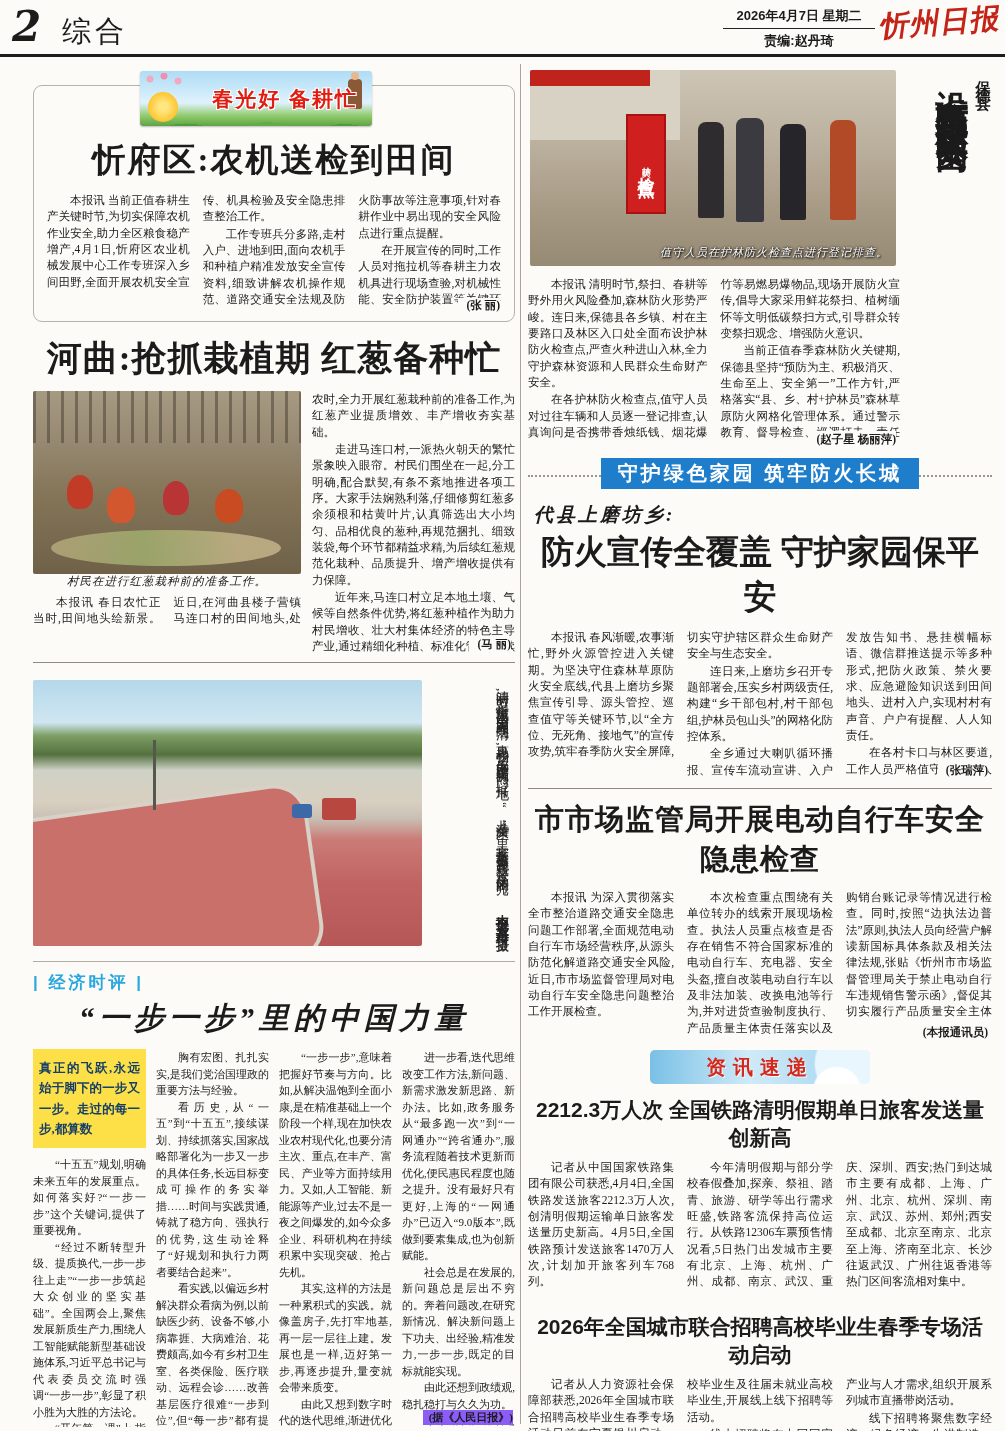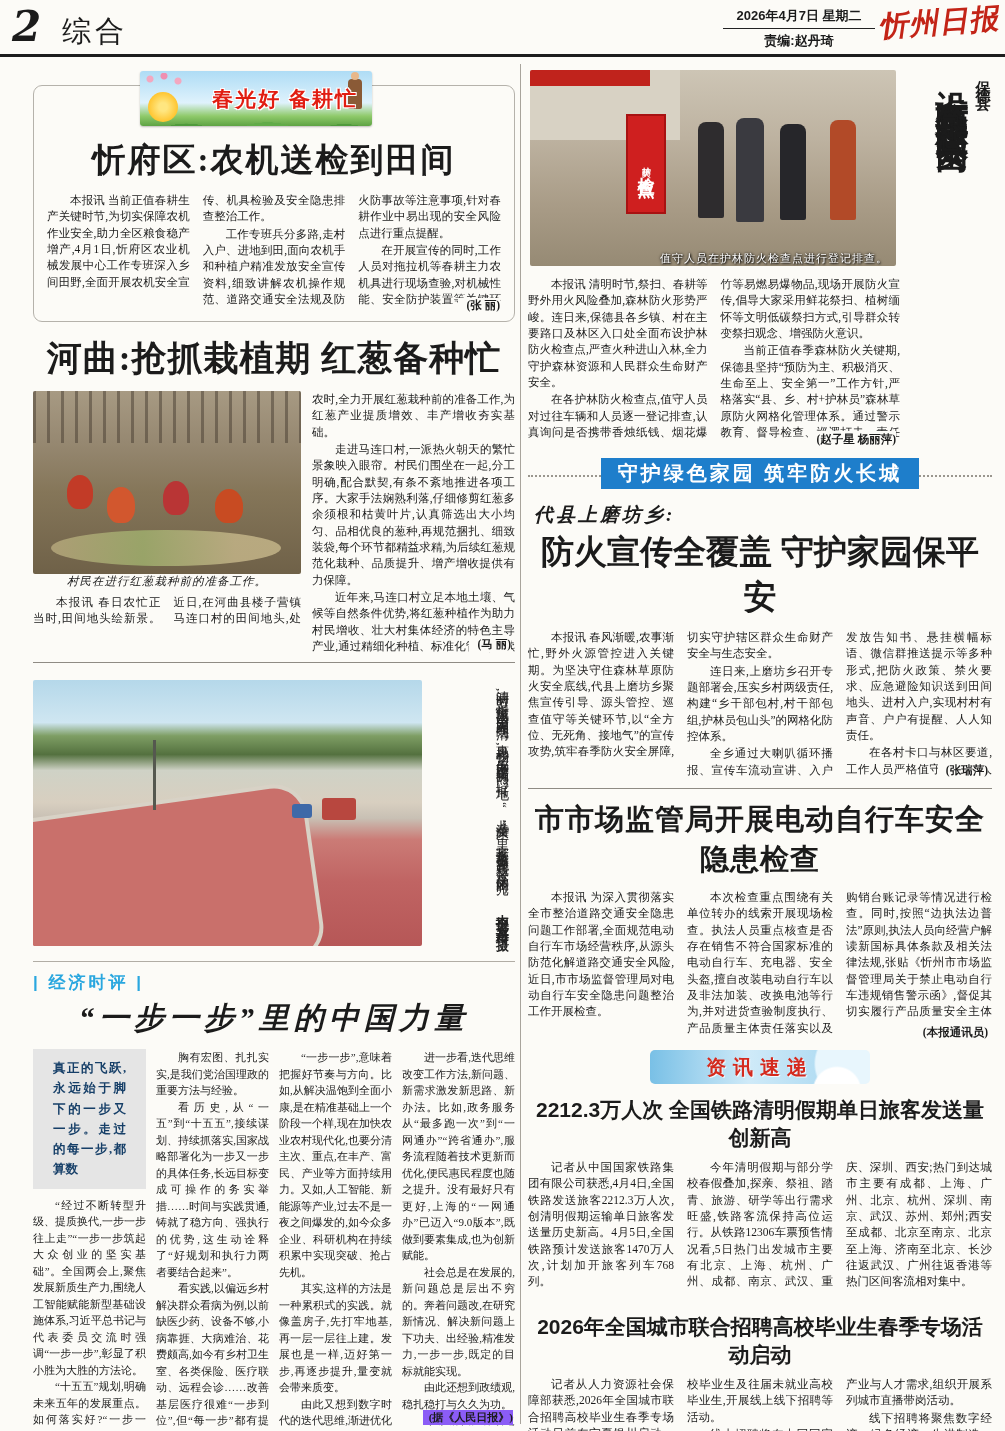--- a/index.html
+++ b/index.html
@@ -80,39 +80,39 @@
      letter-spacing:2px; color:#222; text-align:left; }
   #park-caption .credit { font-weight:bold; margin-top:10px; }
   
   #comm { margin-top:15px; border-top:1px solid #b1ada5; padding-top:9px; }
   #comm-label { color:#2aa7df; font-weight:bold; font-size:17px; letter-spacing:3px;
      font-family:"Liberation Sans",sans-serif; }
   #comm-title { font-size:30px; letter-spacing:5px; text-align:center; font-weight:600; font-style:italic; margin:4px 0 10px; }
   #comm-cols { display:flex; gap:10px; height:378px; overflow:hidden; position:relative;}
   .comm-col { flex:1; font-size:11px; line-height:1.5; text-align:justify; overflow:hidden; }
   .comm-col p { margin:0; text-indent:2em; }
-  #comm-intro { background:#e5e5e5; color:#163f68; font-weight:bold; font-size:12.5px; line-height:1.62;
-     padding:9px 20px; margin-bottom:8px; text-indent:0; }
+  #comm-intro { background:#fde047; color:#163f68; font-weight:bold; font-size:12.5px; line-height:1.62;
+     padding:9px 6px; margin-bottom:8px; text-indent:0; }
   #comm-src { position:absolute; right:2px; bottom:2px; font-weight:bold; background:#8b5cf6; padding-left:6px; font-size:11px;}
   
   #baode { position:relative; height:388px; }
   #photo-check { position:absolute; left:2px; top:6px; width:366px; height:196px; border-radius:2px; overflow:hidden;
      background:linear-gradient(180deg,#cdc5b5 0%,#bdb2a0 35%,#a89b86 70%,#968a74 100%); }
   #photo-check .wall { position:absolute; left:0; top:0; width:150px; height:70px; background:#d8d2c4; }
   #photo-check .banner-top { position:absolute; left:0; top:0; width:120px; height:16px; background:#c0231c; }
   #photo-check .p1 { position:absolute; left:168px; top:52px; width:26px; height:96px; background:#2e2c2e; border-radius:8px 8px 2px 2px;}
   #photo-check .p2 { position:absolute; left:206px; top:48px; width:28px; height:104px; background:#3a3a40; border-radius:8px 8px 2px 2px;}
   #photo-check .p3 { position:absolute; left:250px; top:54px; width:26px; height:96px; background:#26262a; border-radius:8px 8px 2px 2px;}
   #photo-check .p4 { position:absolute; left:300px; top:50px; width:26px; height:100px; background:#b24a28; border-radius:8px 8px 2px 2px;}
   #check-sign { position:absolute; left:96px; top:44px; width:40px; height:100px; background:#cf1f1f; border:2px solid #a81212;
      color:#fff; display:flex; flex-direction:column; align-items:center; justify-content:center; }
   #check-sign .s-top { writing-mode:vertical-rl; font-size:9px; letter-spacing:1px; }
   #check-sign .s-bot { writing-mode:vertical-rl; font-size:17px; font-weight:bold; letter-spacing:2px; }
-  #check-caption { position:absolute; right:8px; bottom:0; color:#fff; font-size:11px; letter-spacing:1px;
-     text-shadow:0 0 3px #000,1px 1px 2px #000; }
+  #check-caption { position:absolute; right:8px; bottom:6px; color:#fff; font-size:11px; letter-spacing:1px;
+     text-shadow:0 0 3px #000,1px 1px 2px #000; font-style:italic; }
   #baode-vtitle { position:absolute; right:0; top:0; width:90px; height:388px; writing-mode:vertical-rl; text-align:left; }
   #baode-kicker { font-size:15px; letter-spacing:8px; font-weight:bold; margin-bottom:4px; padding-top:4px;}
   #baode-title  { font-size:33px; font-weight:bold; letter-spacing:4px; line-height:1.3; font-family:"Liberation Sans",sans-serif;}
   #baode-body { position:absolute; left:0; top:212px; width:372px; height:172px; }
   
   .banner-row { position:relative; margin-top:6px; height:36px; }
   .banner-row::before { content:''; position:absolute; left:0; right:0; top:17px; border-top:2px dotted #9a968e; }
   #fire-banner { position:relative; width:318px; height:31px; margin:2px auto 0; background:#1e7ecb; color:#fff;
      font-size:20px; font-weight:bold; letter-spacing:3px; text-align:center; line-height:31px;
      font-family:"Liberation Sans",sans-serif; z-index:1; }
@@ -218,22 +218,22 @@
       </div>
     </div>
 
     <div id="comm">
       <div id="comm-label">| 经济时评 |</div>
       <div id="comm-title">“一步一步”里的中国力量</div>
       <div id="comm-cols">
         <div class="comm-col">
           <div id="comm-intro">真正的飞跃,永远始于脚下的一步又一步。走过的每一步,都算数</div>
           <div>
+              <p>“十五五”规划,明确未来五年的发展重点。如何落实好?“一步一步”这个关键词,提供了重要视角。</p>
               <p>“经过不断转型升级、提质换代,一步一步往上走”“一步一步筑起大众创业的坚实基础”。全国两会上,聚焦发展新质生产力,围绕人工智能赋能新型基础设施体系,习近平总书记与代表委员交流时强调“一步一步”,彰显了积小胜为大胜的方法论。</p>
-              <p>“十五五”规划,明确未来五年的发展重点。如何落实好?“一步一步”这个关键词,提供了重要视角。</p>
               <p>“开年第一课”上,指出“一步一步走,一个阶段一个阶段向前推进”;春节团拜会上,强调“一步一步坚定朝前走,一个阶段一个阶段干”……习近平总书记的话语,传递发展定力,凝聚奋进力量。</p>
             </div>
         </div>
         <div class="comm-col">
             <p>胸有宏图、扎扎实实,是我们党治国理政的重要方法与经验。</p>
             <p>看历史,从“一五”到“十五五”,接续谋划、持续抓落实,国家战略部署化为一步又一步的具体任务,长远目标变成可操作的务实举措……时间与实践贯通,铸就了稳方向、强执行的优势,这生动诠释了“好规划和执行力两者要结合起来”。</p>
             <p>看实践,以偏远乡村解决群众看病为例,以前缺医少药、设备不够,小病靠捱、大病难治、花费颇高,如今有乡村卫生室、各类保险、医疗联动、远程会诊……改善基层医疗很难“一步到位”,但“每一步”都有提升。追求幸福生活的过程,恰是“一步一个脚印,一棒接着一棒往前走”。</p>
           </div>
         <div class="comm-col">
             <p>“一步一步”,意味着把握好节奏与方向。比如,从解决温饱到全面小康,是在精准基础上一个阶段一个样,现在加快农业农村现代化,也要分清主次、重点,在丰产、富民、产业等方面持续用力。又如,人工智能、新能源等产业,过去不是一夜之间爆发的,如今众多企业、科研机构在持续积累中实现突破、抢占先机。</p>

